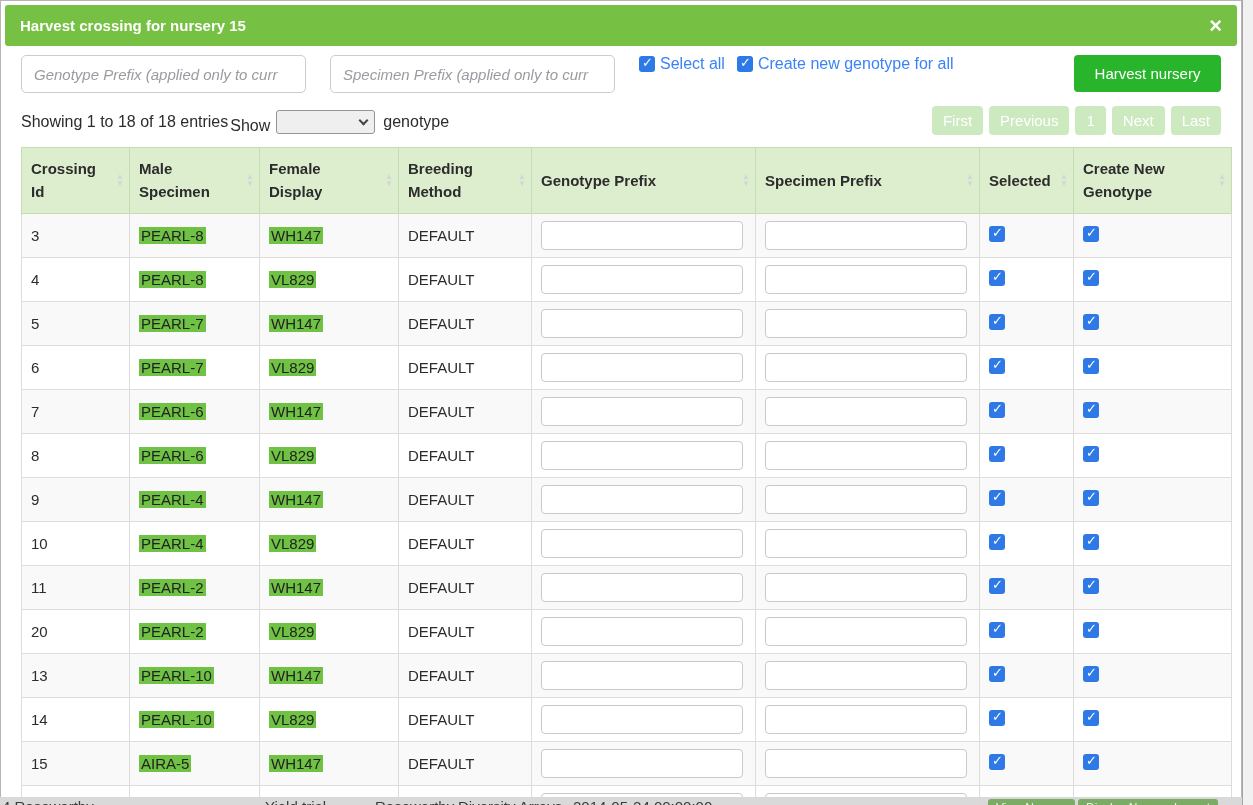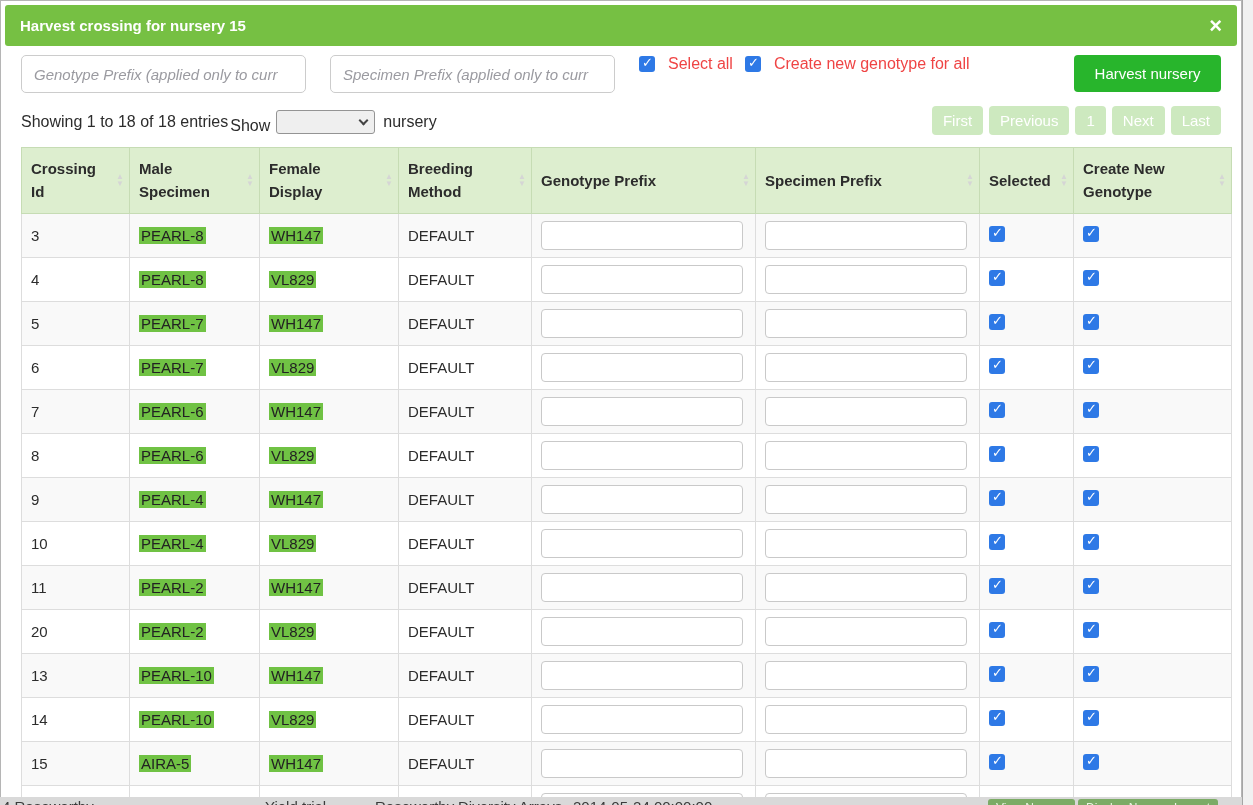--- a/index.html
+++ b/index.html
@@ -47,22 +47,22 @@
 
   
   .filter-bar { display:flex; align-items:flex-start; margin:9px 16px 0 16px; }
   .filter-input {
     width:285px; height:38px; border:1px solid #ccc; border-radius:5px;
     padding:0 12px; font-size:15px; font-family:inherit; color:#555;
     margin-right:24px; outline:none;
   }
   .filter-input::placeholder { color:#9a9aa0; font-style:italic; opacity:1; }
   .cb-group {
-    display:flex; align-items:center; gap:13px; font-size:16px;
-    color:#ef4444; margin-right:12px; cursor:pointer; white-space:nowrap;
+    display:flex; align-items:center; gap:5px; font-size:16px;
+    color:#3b82f6; margin-right:12px; cursor:pointer; white-space:nowrap;
   }
   .cbx {
     width:16px; height:16px; border-radius:3px;
     background:var(--checkbox-blue,#2e79e6);
     position:relative; display:inline-block; flex:none; cursor:pointer;
   }
   .cbx::after {
     content:"\2713"; position:absolute; left:3px; top:-1px;
     font-size:13px; font-weight:bold; color:#fff;
   }
@@ -156,21 +156,21 @@
     <button class="harvest-btn">Harvest nursery</button>
   </div>
 
   <div class="info-bar">
     <span>Showing 1 to 18 of 18 entries</span>
     <span style="margin-left:2px;margin-top:8px;">Show</span>
     <span class="select-wrap">
       <select class="len-select"></select>
       <span class="chev"></span>
     </span>
-    <span>nursery</span>
+    <span>genotype</span>
     <div class="pagination">
         <span class="page-btn">First</span>
         <span class="page-btn">Previous</span>
         <span class="page-btn">1</span>
         <span class="page-btn">Next</span>
         <span class="page-btn">Last</span>
       </div>
   </div>
 
   <table class="crossing">

